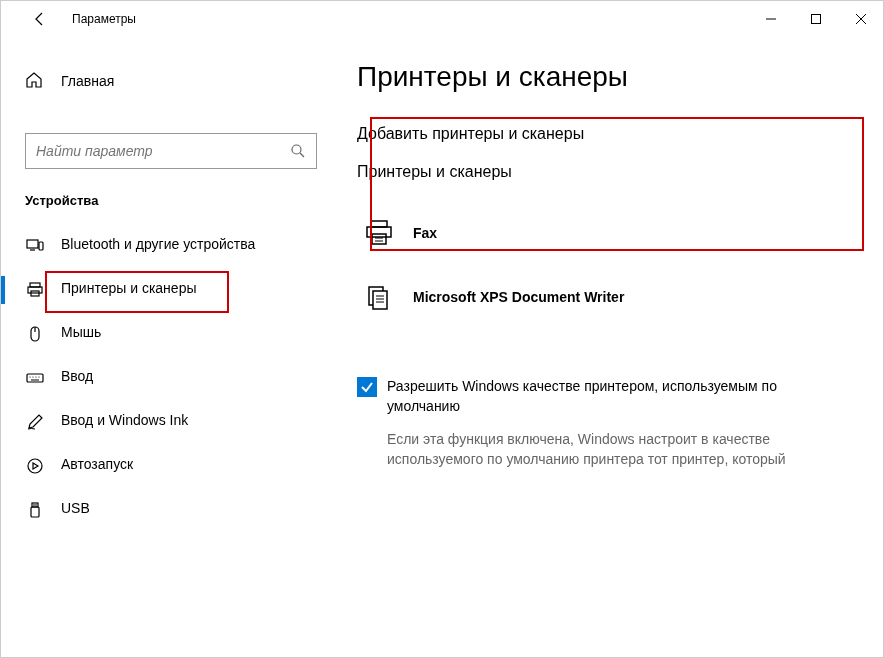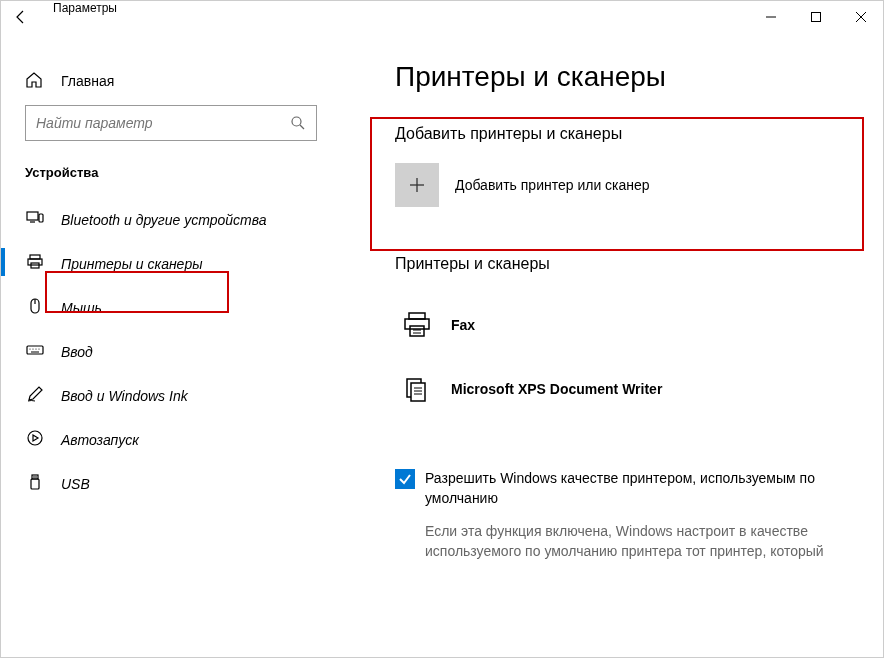--- a/index.html
+++ b/index.html
@@ -1,35 +1,35 @@
 <!DOCTYPE html>
 <html><head>
   <meta charset="utf-8">
   <style>
     * { box-sizing: border-box; margin: 0; padding: 0; font-family: "Segoe UI", Arial, sans-serif; }
     body { width: 884px; height: 658px; background: #fff; overflow: hidden; position: relative; border: 1px solid #ccc; }
     
-    .titlebar { height: 36px; display: flex; padding: 0 0 0 4px; }
+    .titlebar { height: 36px; display: flex; align-items: center; padding: 0 0 0 23px; }
     .back-btn { width: 32px; height: 32px; display: flex; align-items: center; justify-content: center; cursor: pointer; }
     .app-title { font-size: 12px; color: #000; margin-left: 16px; }
     .window-controls { margin-left: auto; display: flex; }
     .win-ctl { width: 45px; height: 32px; display: flex; align-items: center; justify-content: center; cursor: pointer; }
     
-    .content { display: flex; height: calc(100% - 36px); gap: 38px; }
+    .content { display: flex; height: calc(100% - 36px); }
     .sidebar { width: 340px; padding: 24px 0 0 0; }
     .home-item { display: flex; align-items: center; padding: 10px 24px; cursor: pointer; }
     .home-icon { width: 20px; height: 20px; margin-right: 16px; }
     .home-label { font-size: 14px; color: #000; }
     
-    .search-box { margin: 4px 24px 24px 24px; border: 1px solid #999; height: 36px; display: flex; align-items: center; padding: 7px 10px; }
+    .search-box { margin: 32px 24px 24px 24px; border: 1px solid #999; height: 36px; display: flex; align-items: center; padding: 7px 10px; }
     .search-input { flex: 1; border: none; outline: none; font-size: 14px; background: transparent; color: #666; font-style: italic; }
     
     .section-title { font-weight: 700; font-size: 13px; padding: 0 24px 16px 24px; color: #000; }
     
-    .nav-item { display: flex; align-items: flex-end; padding: 12px 24px; cursor: pointer; position: relative; font-style: italic; }
+    .nav-item { display: flex; align-items: flex-start; padding: 12px 24px; cursor: pointer; position: relative; }
     .nav-item.active::before { content: ""; position: absolute; left: 0; top: 8px; bottom: 8px; width: 4px; background: #0078d4; }
     .nav-icon { width: 20px; height: 20px; margin-right: 16px; display: flex; align-items: center; justify-content: center; }
     .nav-label { font-size: 14px; color: #000; }
     .highlight-box { position: absolute; border: 2px solid #c00; pointer-events: none; }
     .highlight-nav { left: 44px; top: 270px; width: 184px; height: 42px; }
     .highlight-add { left: 369px; top: 116px; width: 494px; height: 134px; }
     
     .main { flex: 1; padding: 24px 32px 0 16px; overflow: hidden; }
     .page-title { font-size: 28px; font-weight: 400; margin-bottom: 32px; color: #000; }
     .section-heading { font-size: 16px; font-weight: 400; margin-bottom: 20px; color: #000; }
@@ -179,29 +179,20 @@
       </span>
       <span class="nav-label">USB</span>
     </div>
   </div>
 
   <div class="main">
     <h1 class="page-title">Принтеры и сканеры</h1>
 
     <h2 class="section-heading">Добавить принтеры и сканеры</h2>
 
-    <div class="add-row">
-      <div class="add-btn">
-        <svg width="20" height="20" viewBox="0 0 20 20">
-            <line x1="10" y1="3" x2="10" y2="17" stroke="#333" stroke-width="1.3"></line>
-            <line x1="3" y1="10" x2="17" y2="10" stroke="#333" stroke-width="1.3"></line>
-          </svg>
-      </div>
-      <span class="add-label">Добавить принтер или сканер</span>
-    </div>
 
     <h2 class="section-heading">Принтеры и сканеры</h2>
 
     <div class="printer-item">
       <span class="printer-icon">
         <svg width="32" height="32" viewBox="0 0 32 32">
             <rect x="8" y="4" width="16" height="6" stroke="#000" stroke-width="1.5" fill="none"></rect>
             <rect x="4" y="10" width="24" height="10" stroke="#000" stroke-width="1.5" fill="none"></rect>
             <rect x="9" y="17" width="14" height="10" stroke="#000" stroke-width="1.5" fill="none"></rect>
             <line x1="12" y1="21" x2="20" y2="21" stroke="#000" stroke-width="1"></line>

